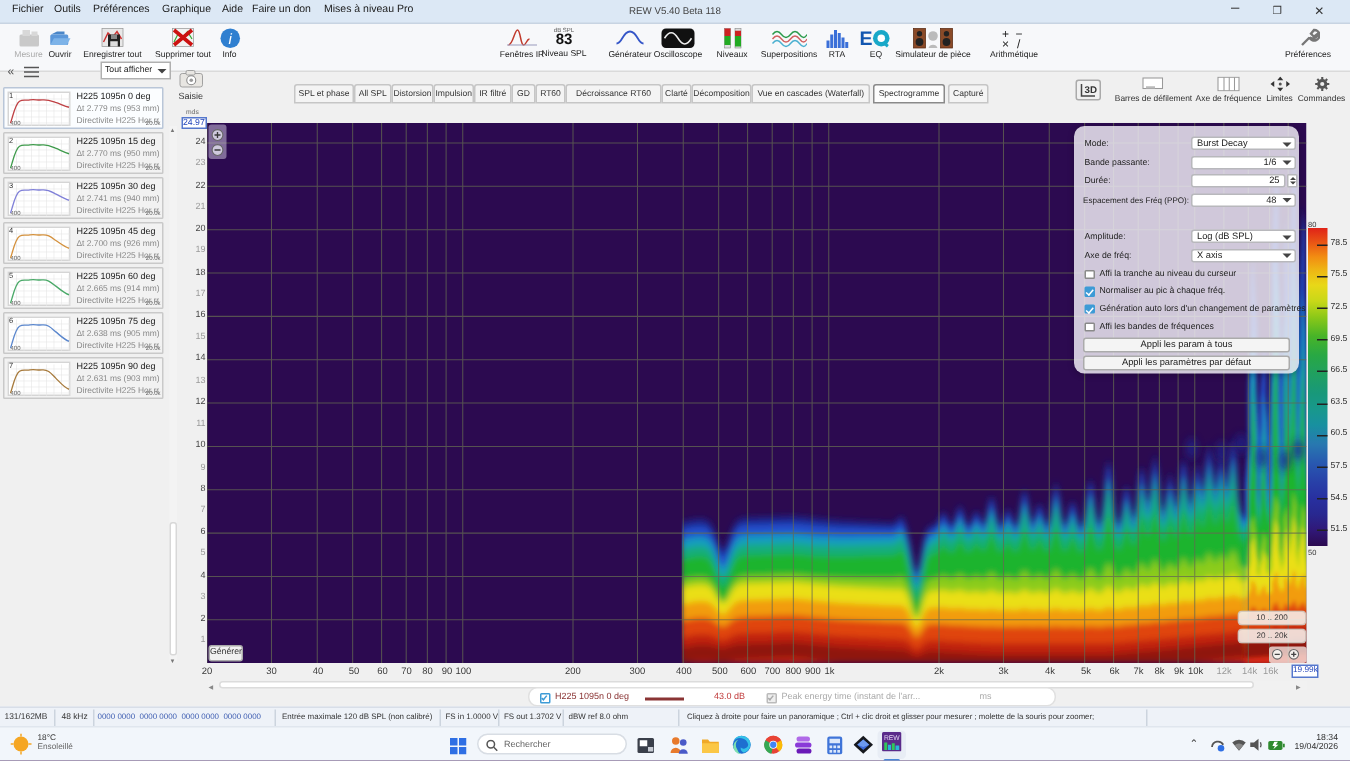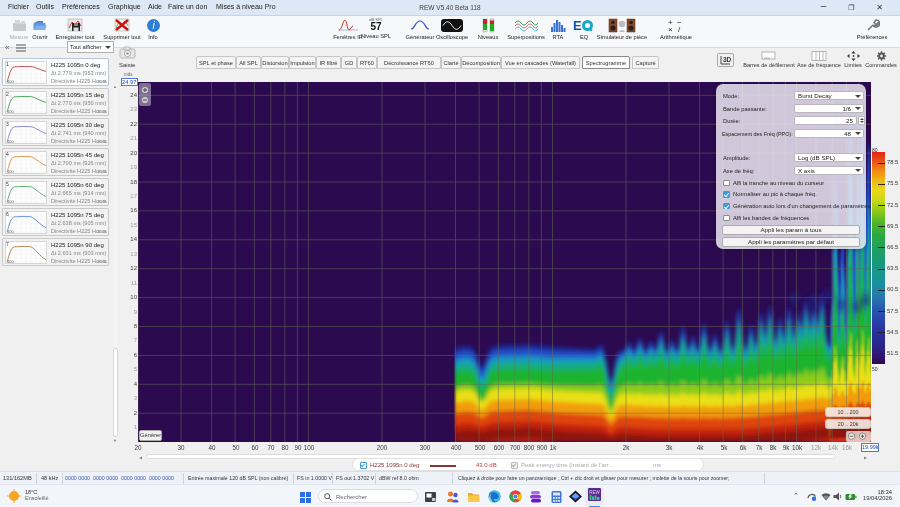--- a/index.html
+++ b/index.html
@@ -96,21 +96,21 @@
       </svg>Supprimer tout</div>
 <div class="tbi" style="left:143px;top:2px;width:20px"><svg class="ic" width="15" height="15">
         <circle cx="7.5" cy="7.5" r="6.5" fill="#2f7fd0"></circle>
         <text x="7.5" y="11" font-size="10" font-style="italic" font-family="Liberation Serif" fill="#fff" text-anchor="middle">i</text>
       </svg>Info</div>
 
 <div class="tbi" style="left:332px;top:2px;width:32px"><svg class="ic" width="22" height="15">
         <path d="M2 12 C5 12 6 2 8 2 C10 2 10 12 12 12 C14 12 14 8 16 8" fill="none" stroke="#c0392b" stroke-width="1"></path>
         <path d="M1 12 h20" stroke="#99b" stroke-width=".7"></path>
       </svg>Fenêtres IR</div>
-<div class="tbi" style="left:358px;top:1px;width:36px"><div style="font-size:4px;color:#555;margin-bottom:0px">dB SPL</div><div style="font-size:10px;font-weight:bold;color:#111;line-height:9px;margin-bottom:2px">57</div>Niveau SPL</div>
+<div class="tbi" style="left:358px;top:1px;width:36px"><div style="font-size:4px;color:#555;margin-bottom:0px">dB SPL</div><div style="font-size:10px;font-weight:bold;color:#111;line-height:9px;margin-bottom:2px">83</div>Niveau SPL</div>
 <div class="tbi" style="left:402px;top:2px;width:36px"><svg class="ic" width="22" height="15">
         <path d="M2 11 C6 11 6 3 11 3 C16 3 16 11 20 11" fill="none" stroke="#3556c8" stroke-width="1.2"></path>
       </svg>Générateur</div>
 <div class="tbi" style="left:431px;top:2px;width:42px"><svg class="ic" width="24" height="15">
         <rect x="1" y="1" width="22" height="13" rx="3" fill="#111"></rect>
         <path d="M3 7.5 C6 2.5 9 2.5 12 7.5 C15 12.5 18 12.5 21 7.5" fill="none" stroke="#eee" stroke-width="1"></path>
       </svg>Oscilloscope</div>
 <div class="tbi" style="left:474px;top:2px;width:28px"><svg class="ic" width="16" height="15">
         <rect x="3" y="1" width="4" height="13" fill="#ddd" stroke="#888" stroke-width=".4"></rect>
         <rect x="3" y="1" width="4" height="5" fill="#c22"></rect>

